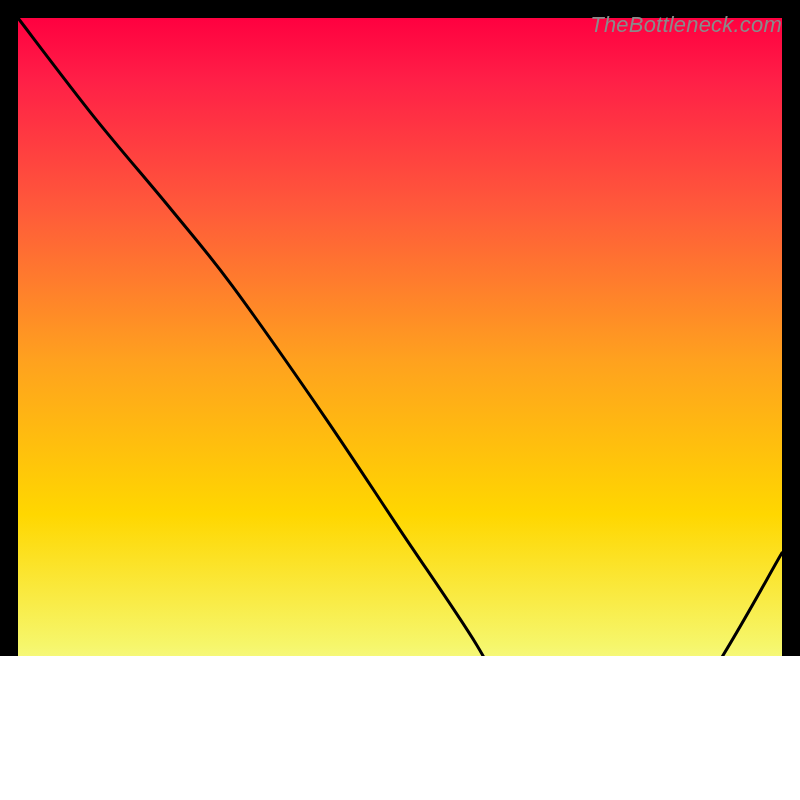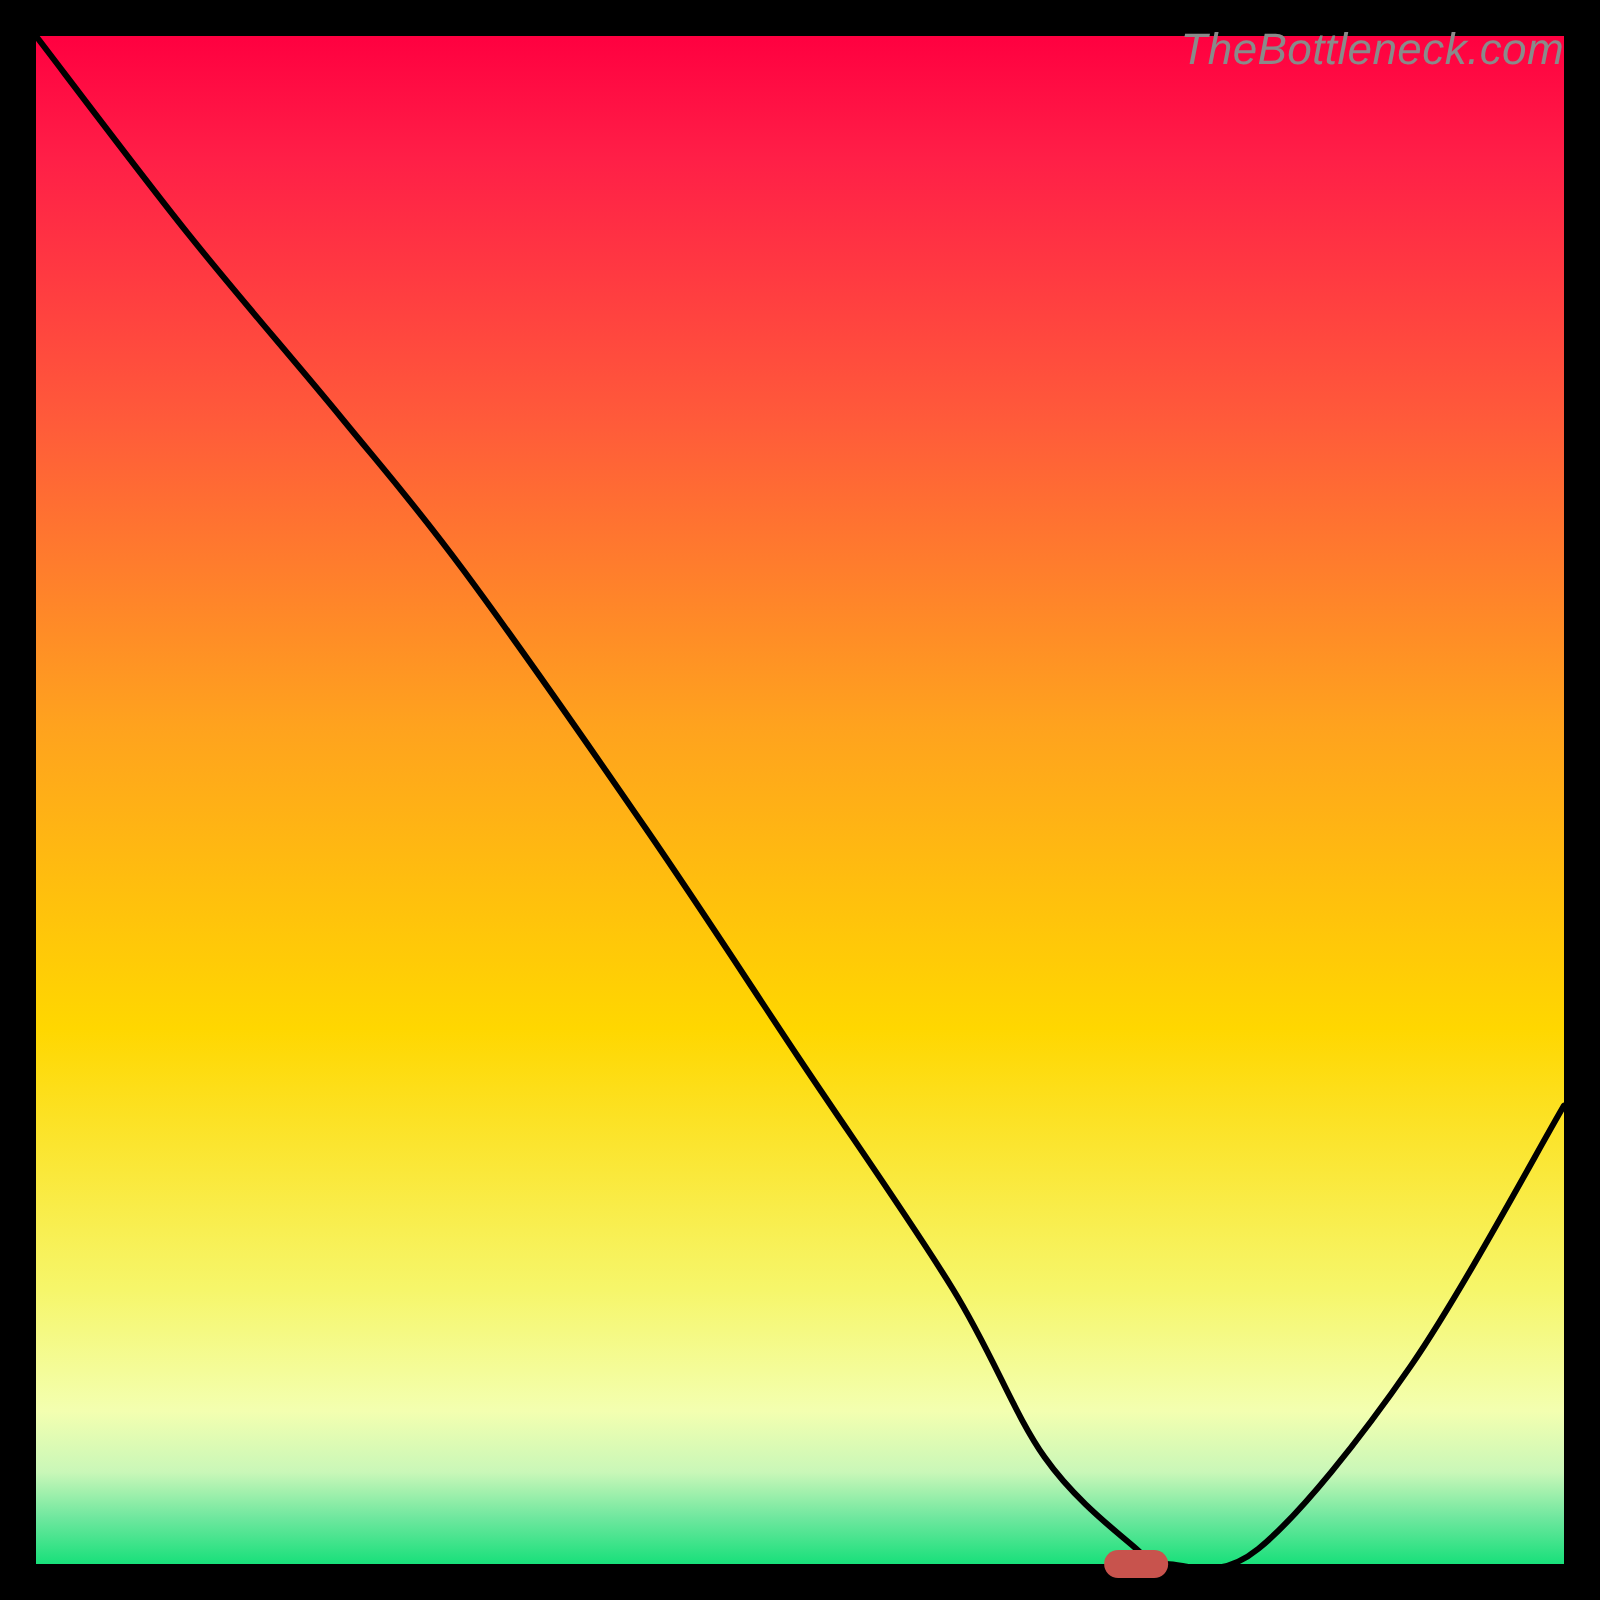--- a/index.html
+++ b/index.html
@@ -1,16 +1,16 @@
 <!DOCTYPE html>
 <html><head>
 <meta charset="utf-8">
 <style>
   body{margin:0;padding:0;background:#fff;}
-  .wrap{position:relative;width:800px;height:800px;}
+  .wrap{position:relative;width:800px;height:656px;}
   svg{display:block;}
   .water{
     position:absolute;top:12px;right:18px;
     font:italic 22px Arial,Helvetica,sans-serif;
     color:#8a8a8a;letter-spacing:.2px;
   }
 </style>
 </head>
 <body>
 

